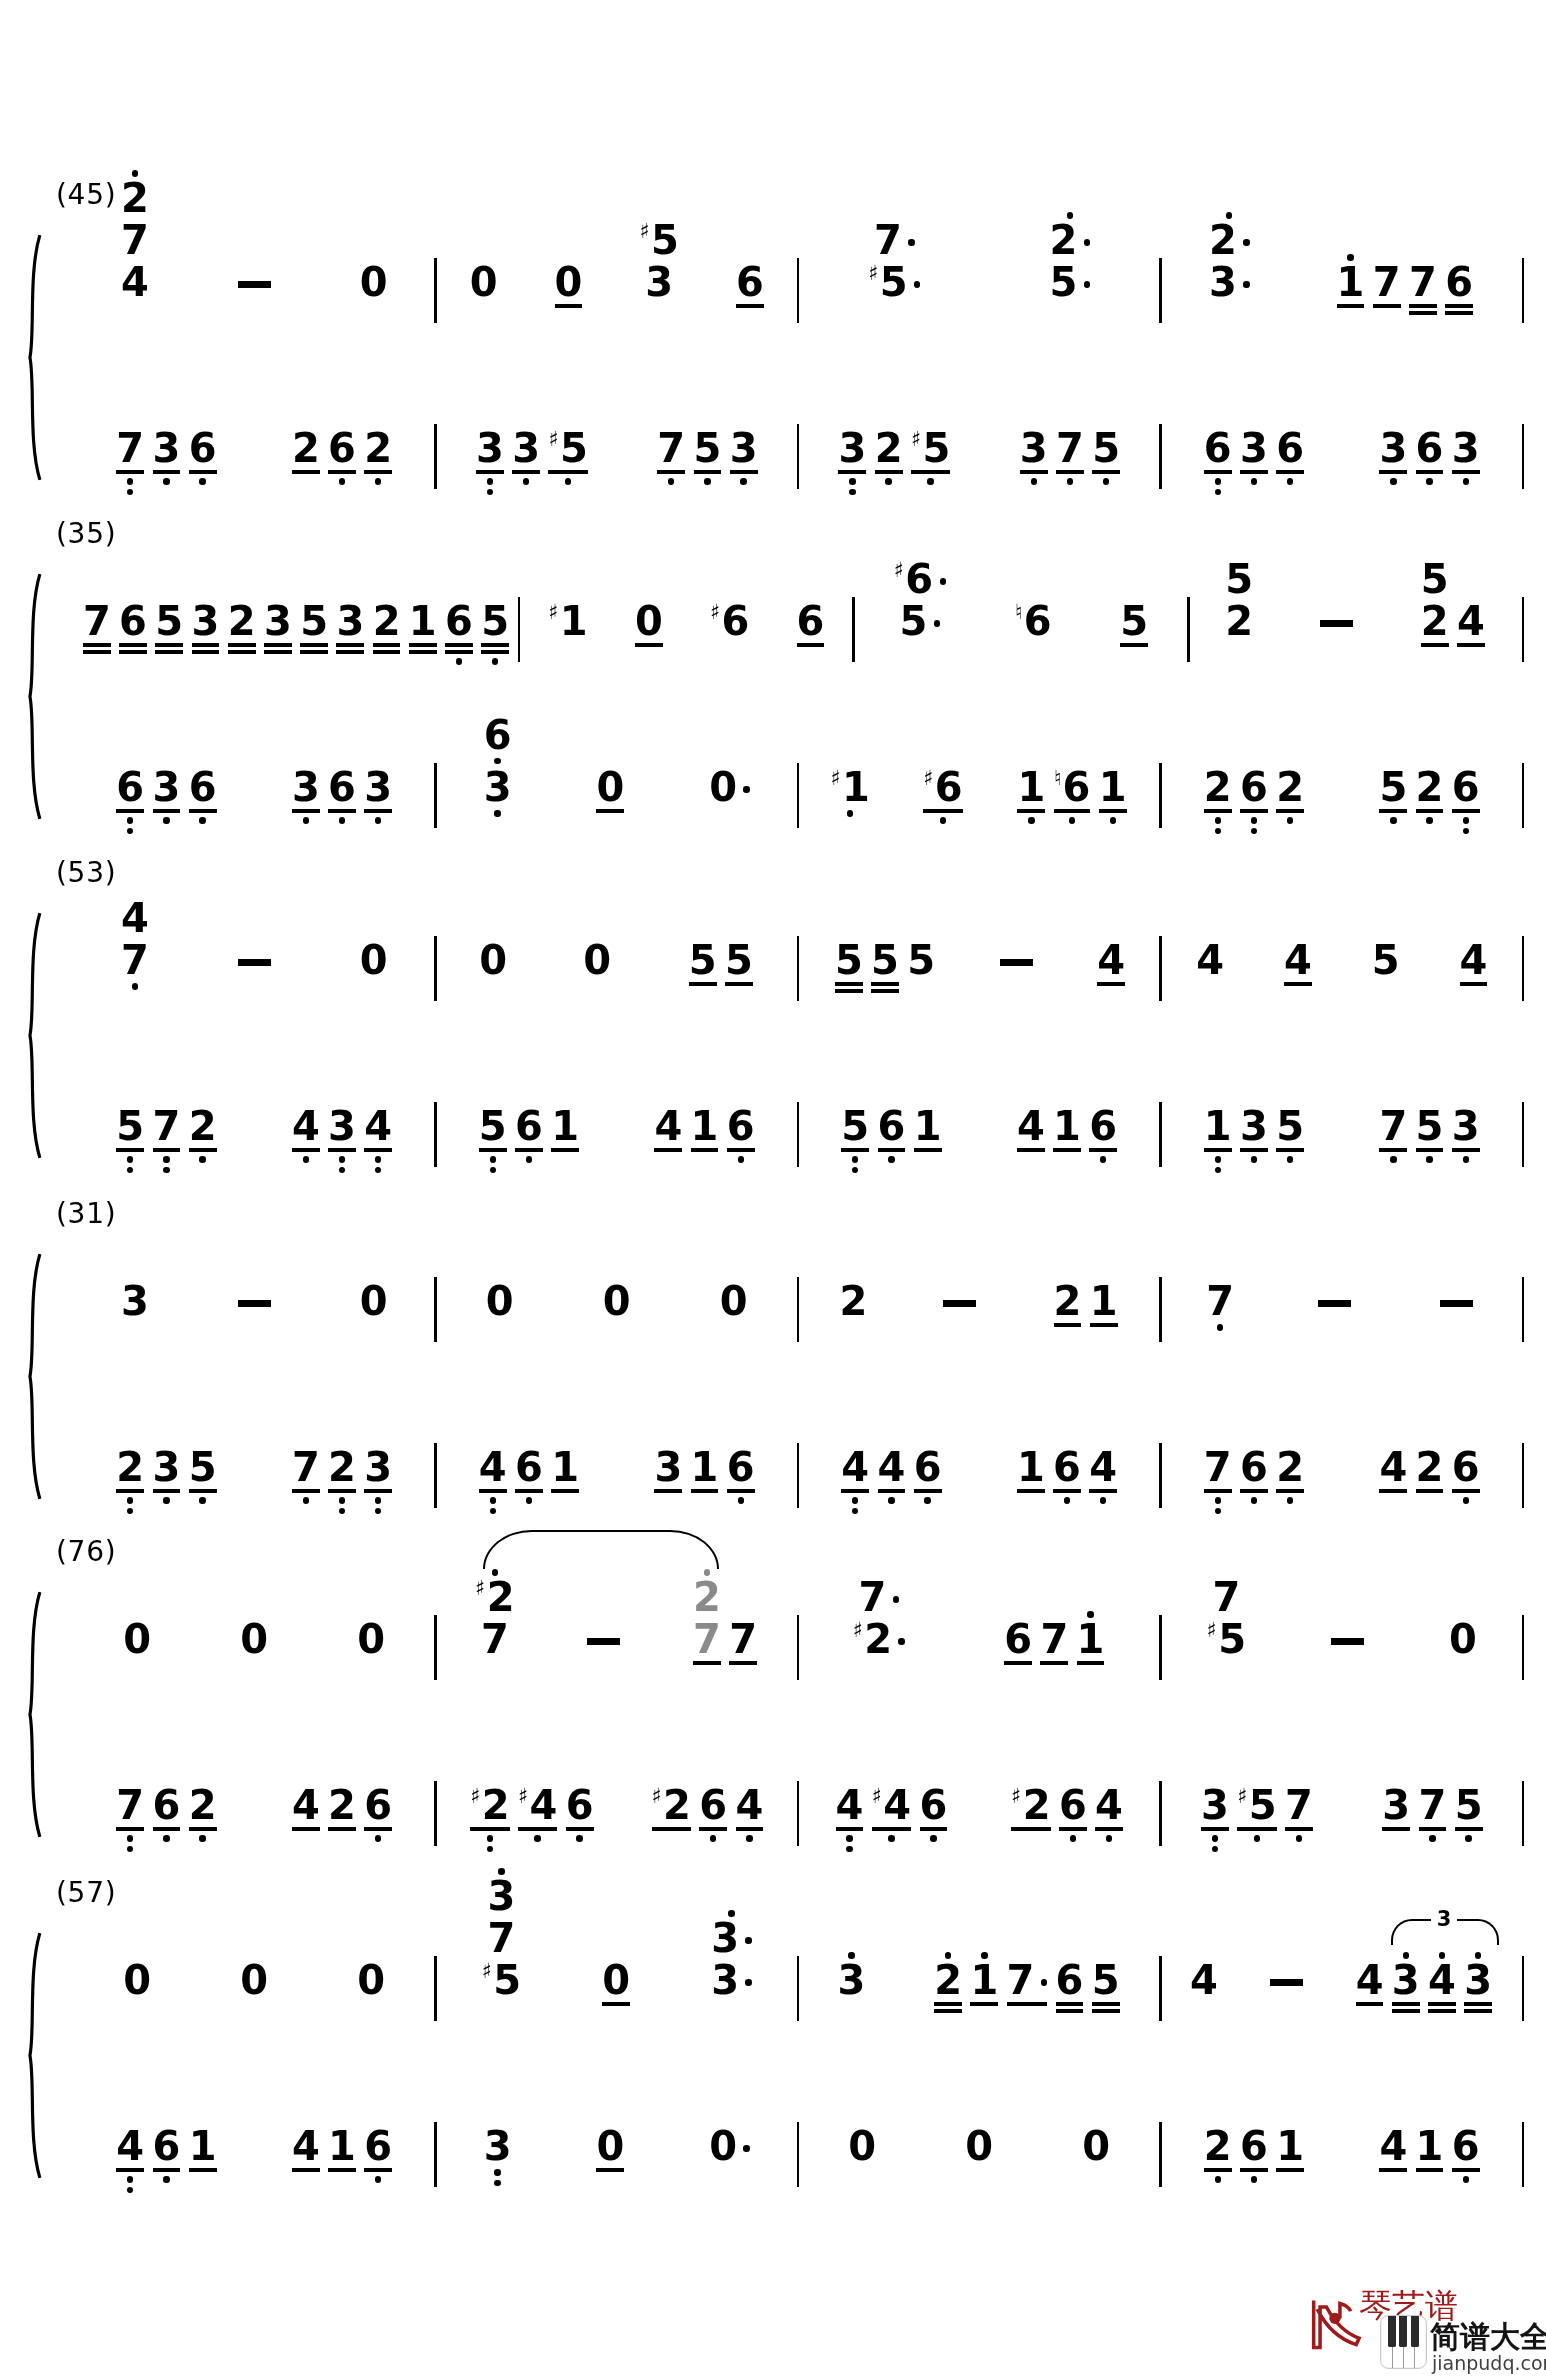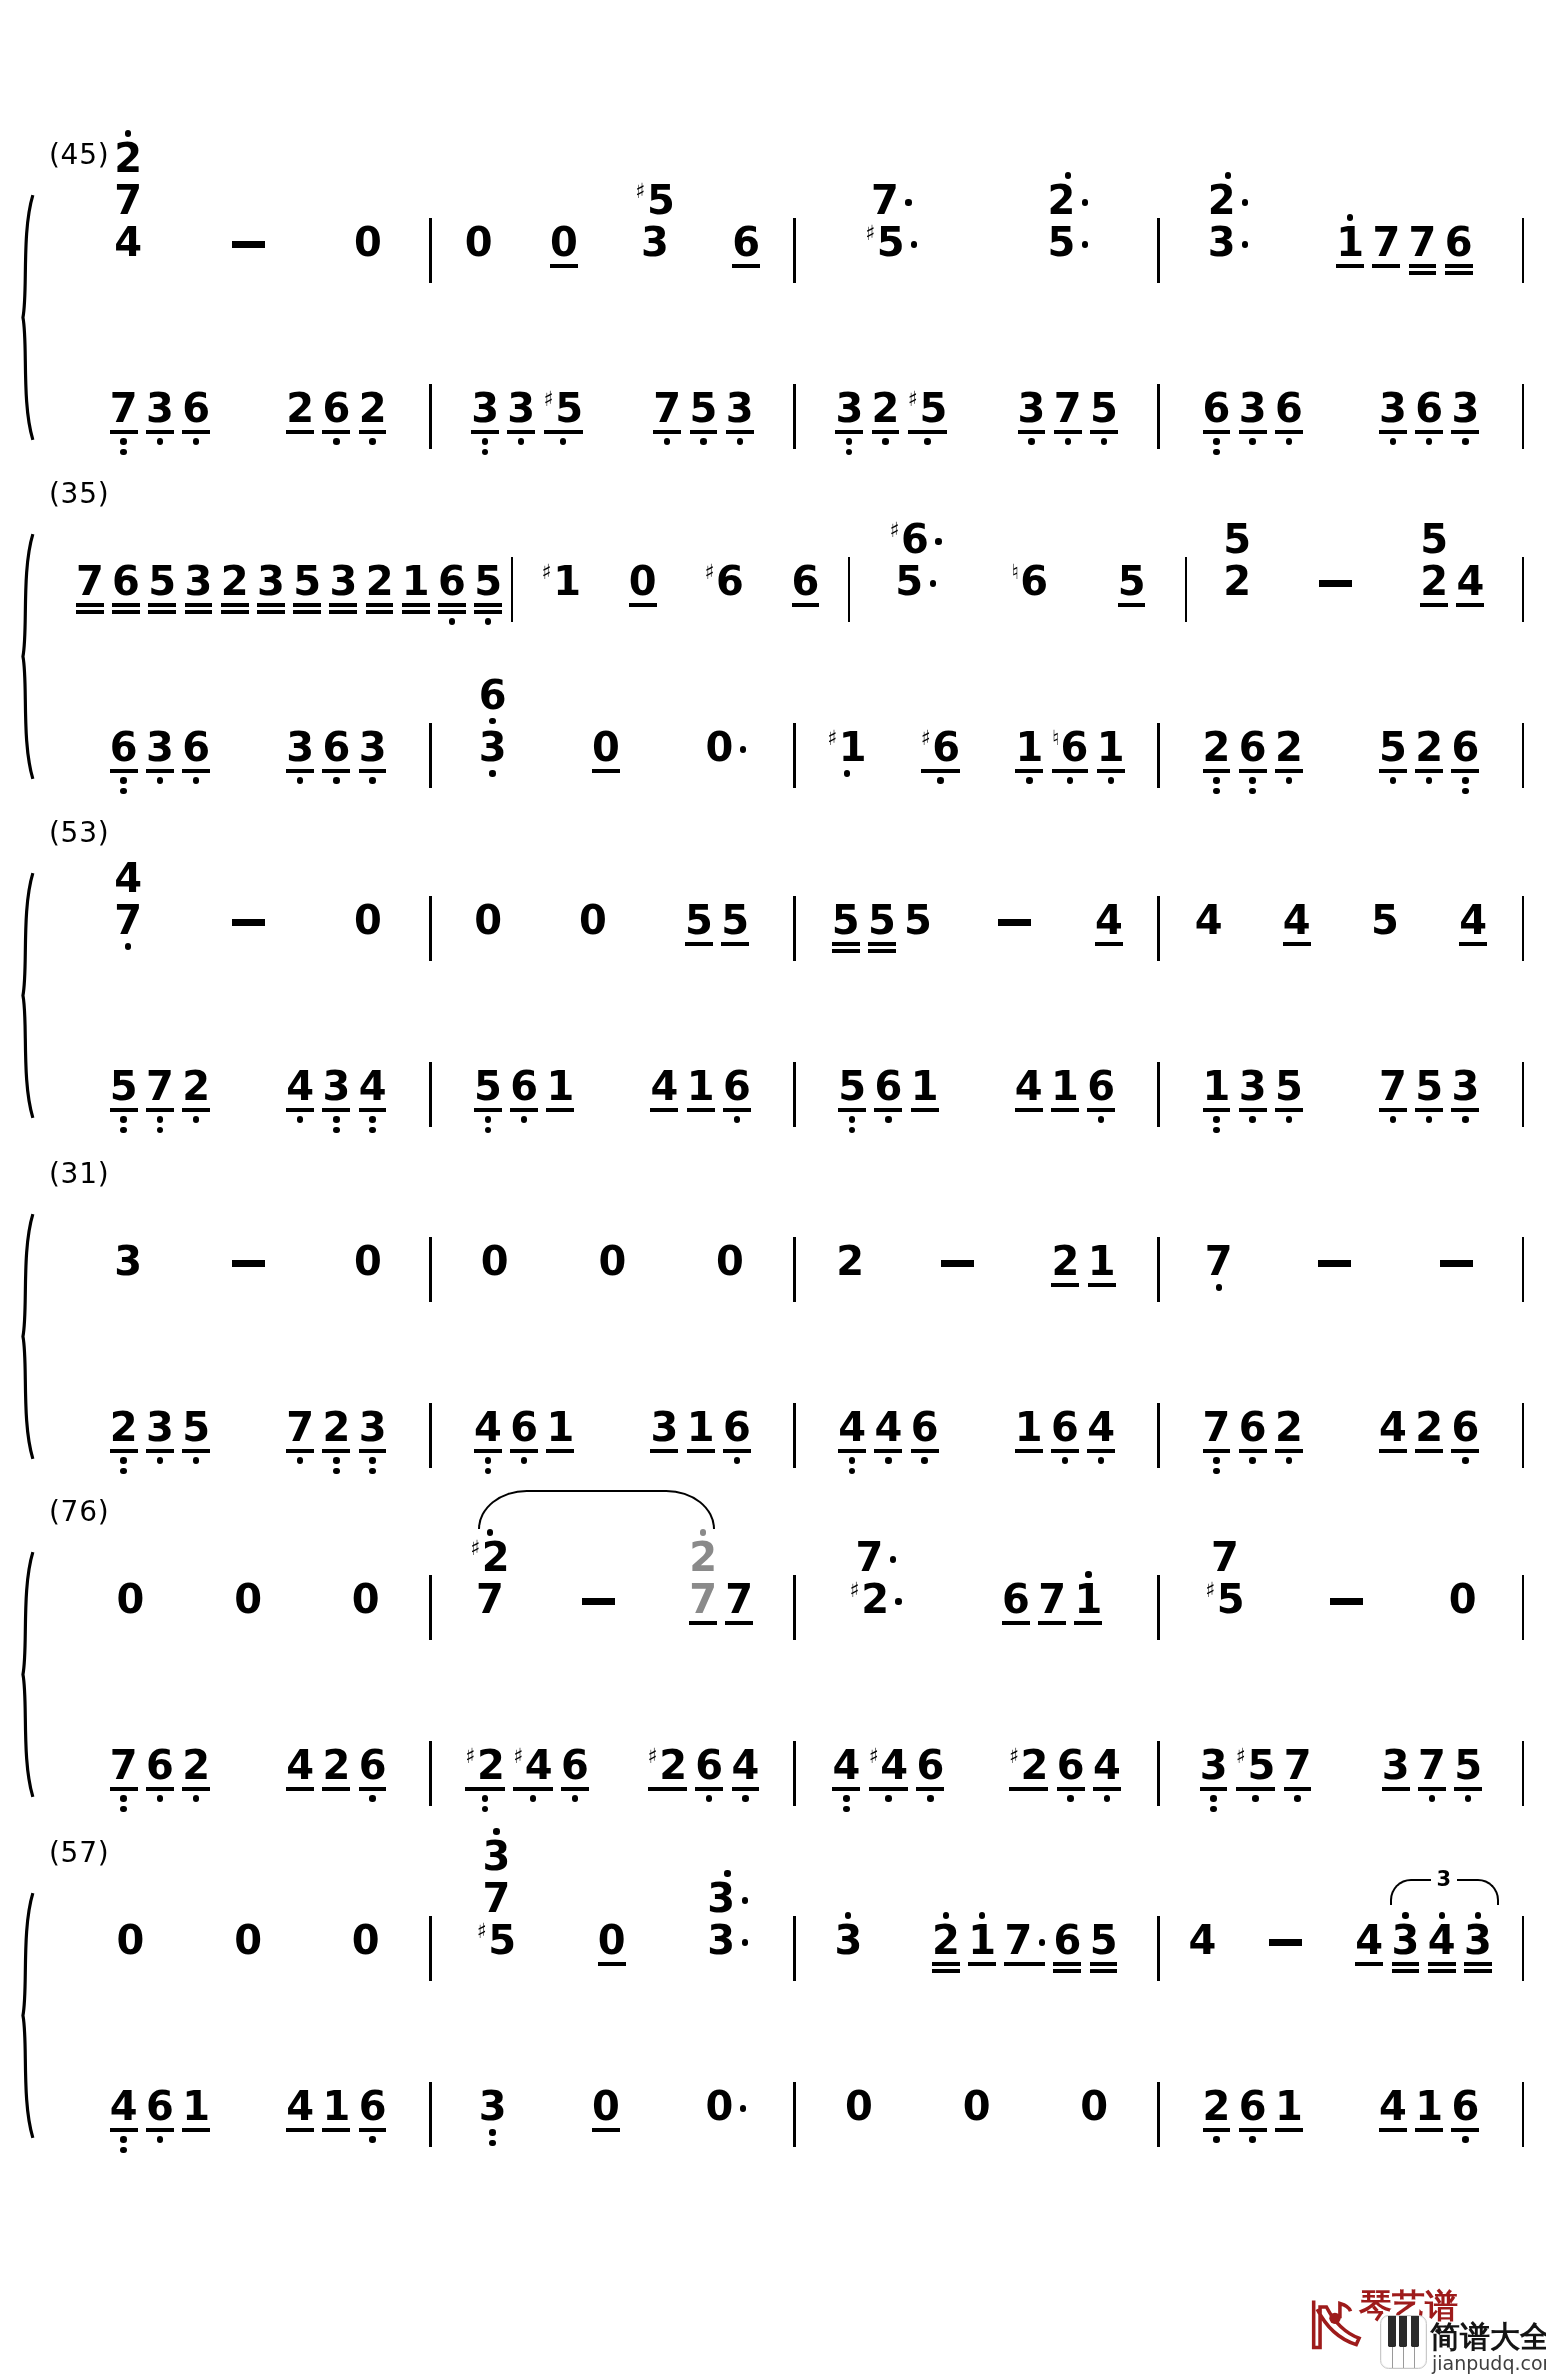--- a/index.html
+++ b/index.html
@@ -1,21 +1,21 @@
 <!DOCTYPE html>
 <html style="--ink: #000000; --gray-note: #8a8a8a; --wm-red: #9e1b1b; --wm-dark: #141414; --wm-gray: #3f3f3f;font-size:11.3px"><head>
 <meta charset="utf-8">
 <style>
   html,body{margin:0;padding:0;}
   body{
     width:1547px;height:2377px;position:relative;background:#fff;
     font-family:"DejaVu Sans",sans-serif;color:#000;overflow:hidden;
   }
   #score{position:absolute;inset:0;}
-  .system{position:absolute;left:14px;right:24px;height:339px;}
+  .system{position:absolute;left:21px;right:24px;height:339px;margin-top:40px;}
   #score .system:nth-of-type(1){top:139px}
   #score .system:nth-of-type(2){top:478px}
   #score .system:nth-of-type(3){top:817px}
   #score .system:nth-of-type(4){top:1158px}
   #score .system:nth-of-type(5){top:1496px}
   #score .system:nth-of-type(6){top:1837px}
   .sys-label{position:absolute;left:35px;top:-1.4px;font-size:28px;letter-spacing:0.7px;}
   .brace{position:absolute;left:4.2px;top:54px;}
   .staff{position:absolute;left:52px;right:0;display:flex;}
   .staff.upper{top:38px;height:117px;}
@@ -41,21 +41,21 @@
   .gray .adot{background:var(--gray-note);}
   .tie{position:absolute;left:13%;width:64%;top:-44px;height:37px;
     border:2.8px solid var(--ink);border-bottom:none;
     border-radius:50px 50px 0 0 / 40px 40px 0 0;}
   .tri{position:absolute;top:-33px;left:27%;right:-2.8px;height:24px;
     border:2.8px solid var(--ink);border-bottom:none;border-radius:21px 21px 0 0;}
   .tri-label{position:absolute;top:-45px;left:55%;font-size:21px;font-weight:bold;
     background:#fff;padding:0 5.7px;}
   
   .watermark{position:absolute;left:1308px;top:2284px;width:238px;height:93px;}
-  .wm-brand{position:absolute;left:51px;top:0px;font-size:33px;font-weight:bold;color:var(--wm-red);white-space:nowrap;z-index:1;}
+  .wm-brand{position:absolute;left:51px;top:0px;font-size:33px;font-weight:normal;color:var(--wm-red);white-space:nowrap;z-index:1;}
   .wm-logo{position:absolute;left:0;top:12.7px;z-index:0;}
   .wm-keys{position:absolute;left:72px;top:31px;width:45px;height:52px;background:#fff;
     border:1.4px solid #c9c9c9;border-radius:8.5px;overflow:hidden;z-index:2;box-shadow:0 0 0 0.7px #eee inset;}
   .wm-keys .wkey{position:absolute;top:0;bottom:0;width:0.7px;background:#9a9a9a;}
   .wm-keys .bkey{position:absolute;top:0;height:31px;width:7.8px;background:#2b2b2b;border-radius:0 0 1.4px 1.4px;}
   .wm-title{position:absolute;left:122px;top:33px;font-size:30px;font-weight:bold;color:var(--wm-dark);white-space:nowrap;z-index:2;}
   .wm-url{position:absolute;left:124px;top:68px;font-size:19px;color:var(--wm-gray);white-space:nowrap;z-index:2;}
 </style>
 </head>
 <body style="background: rgb(255, 255, 255);">

